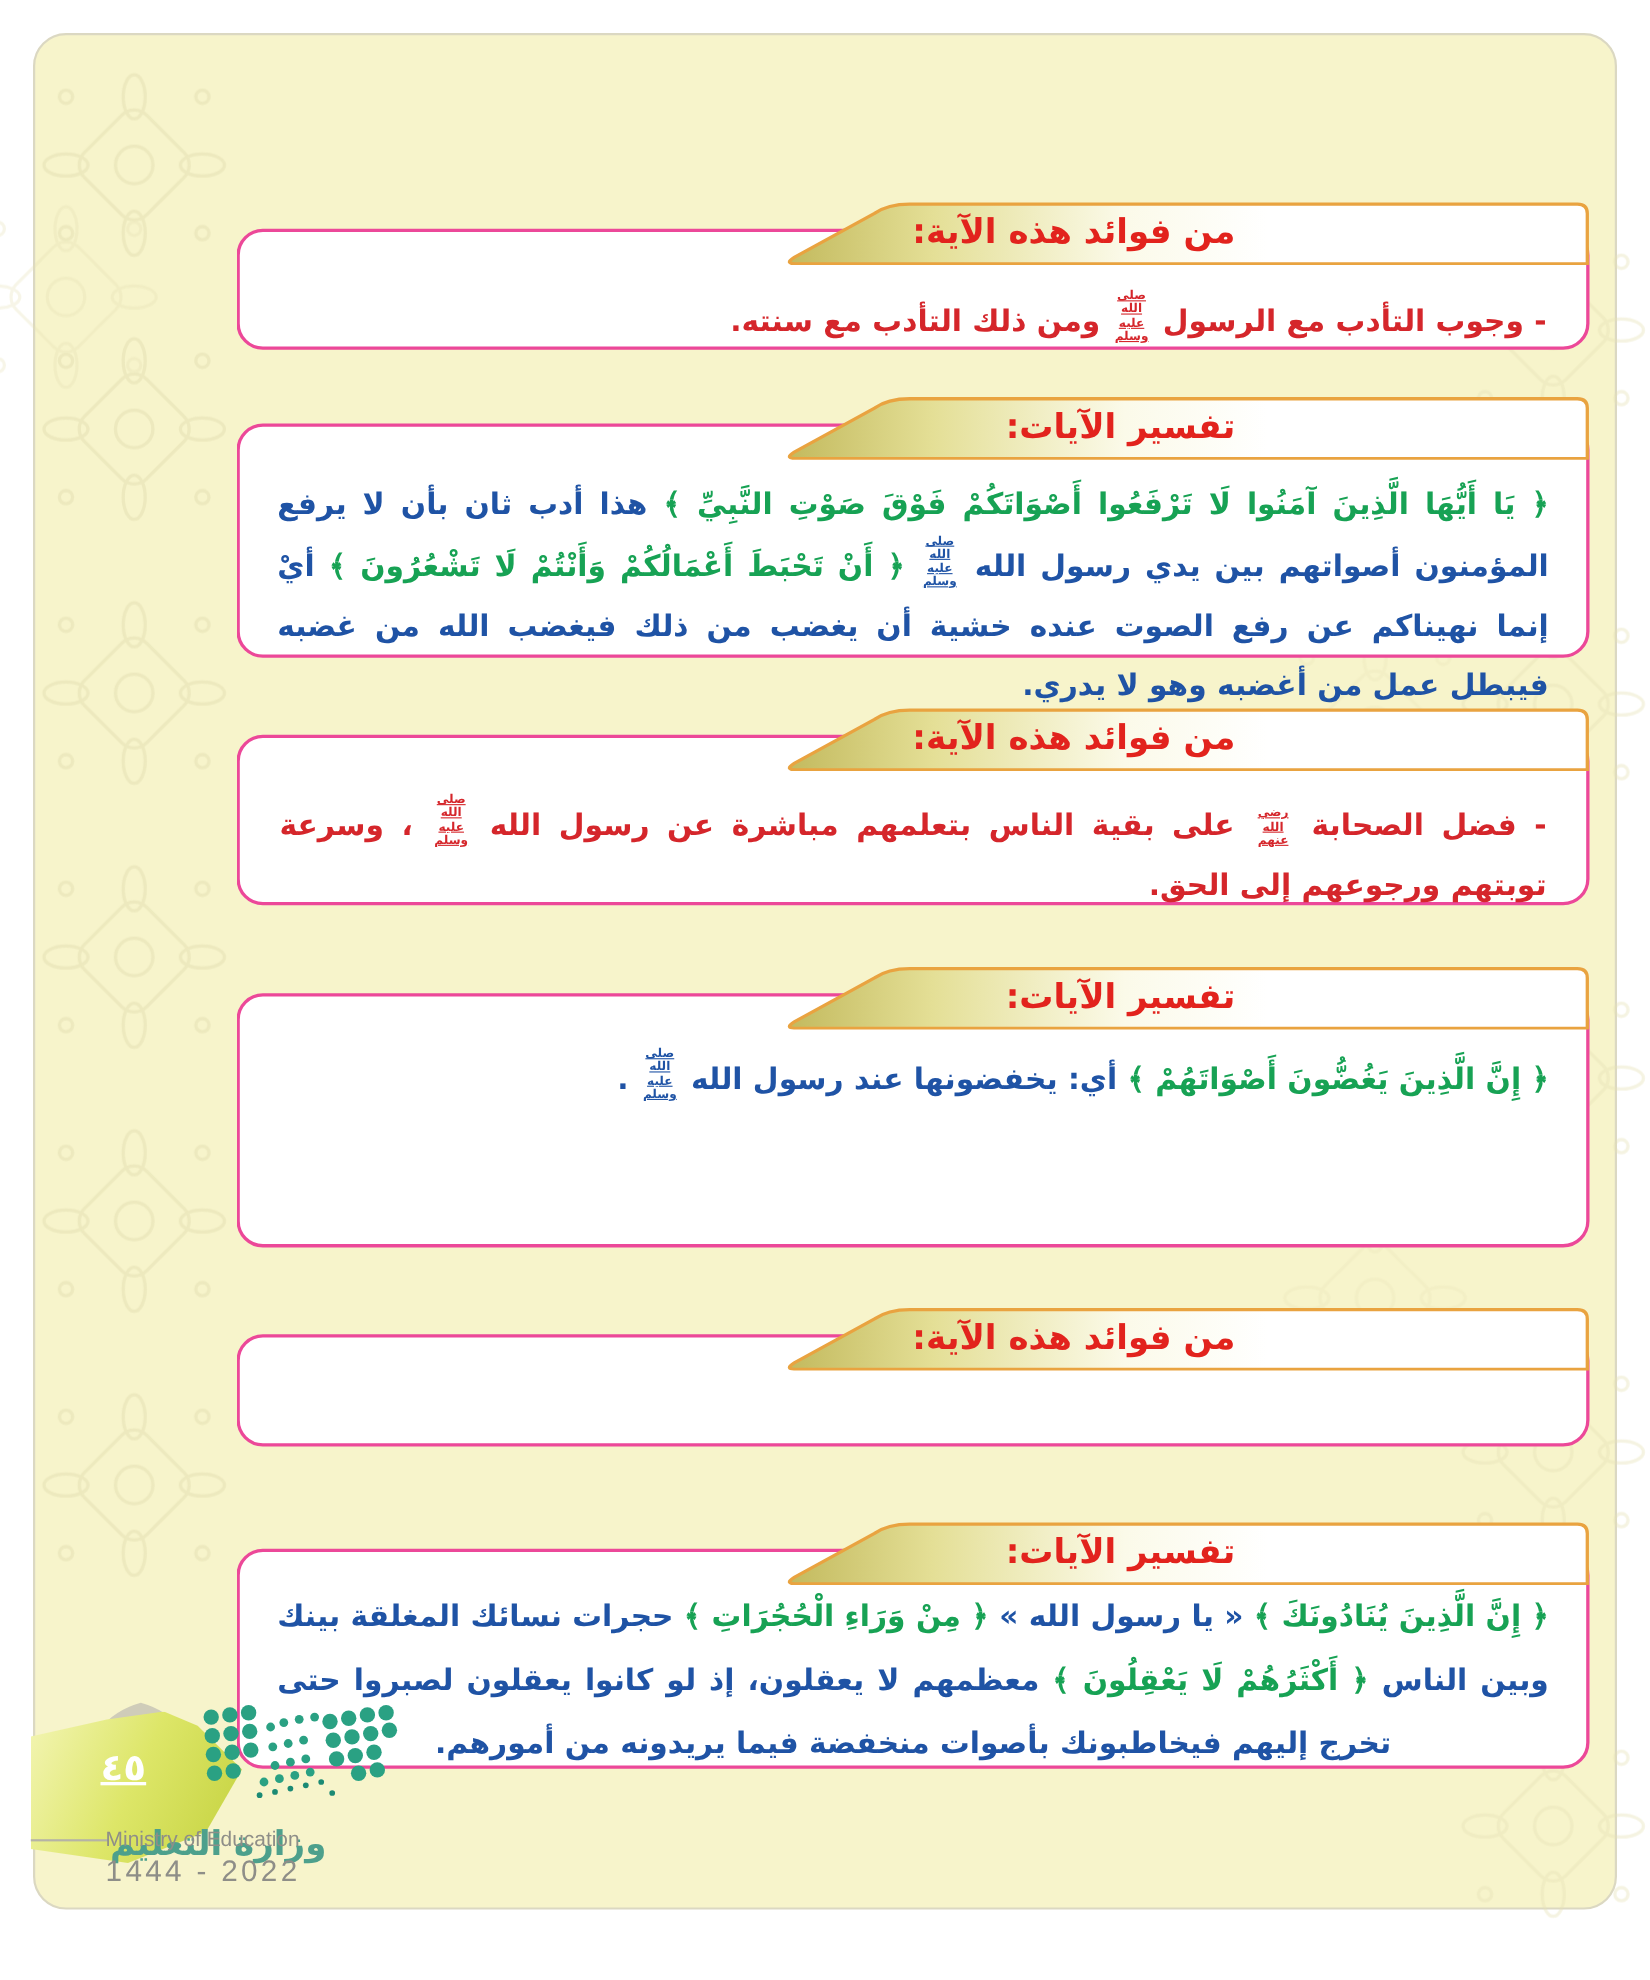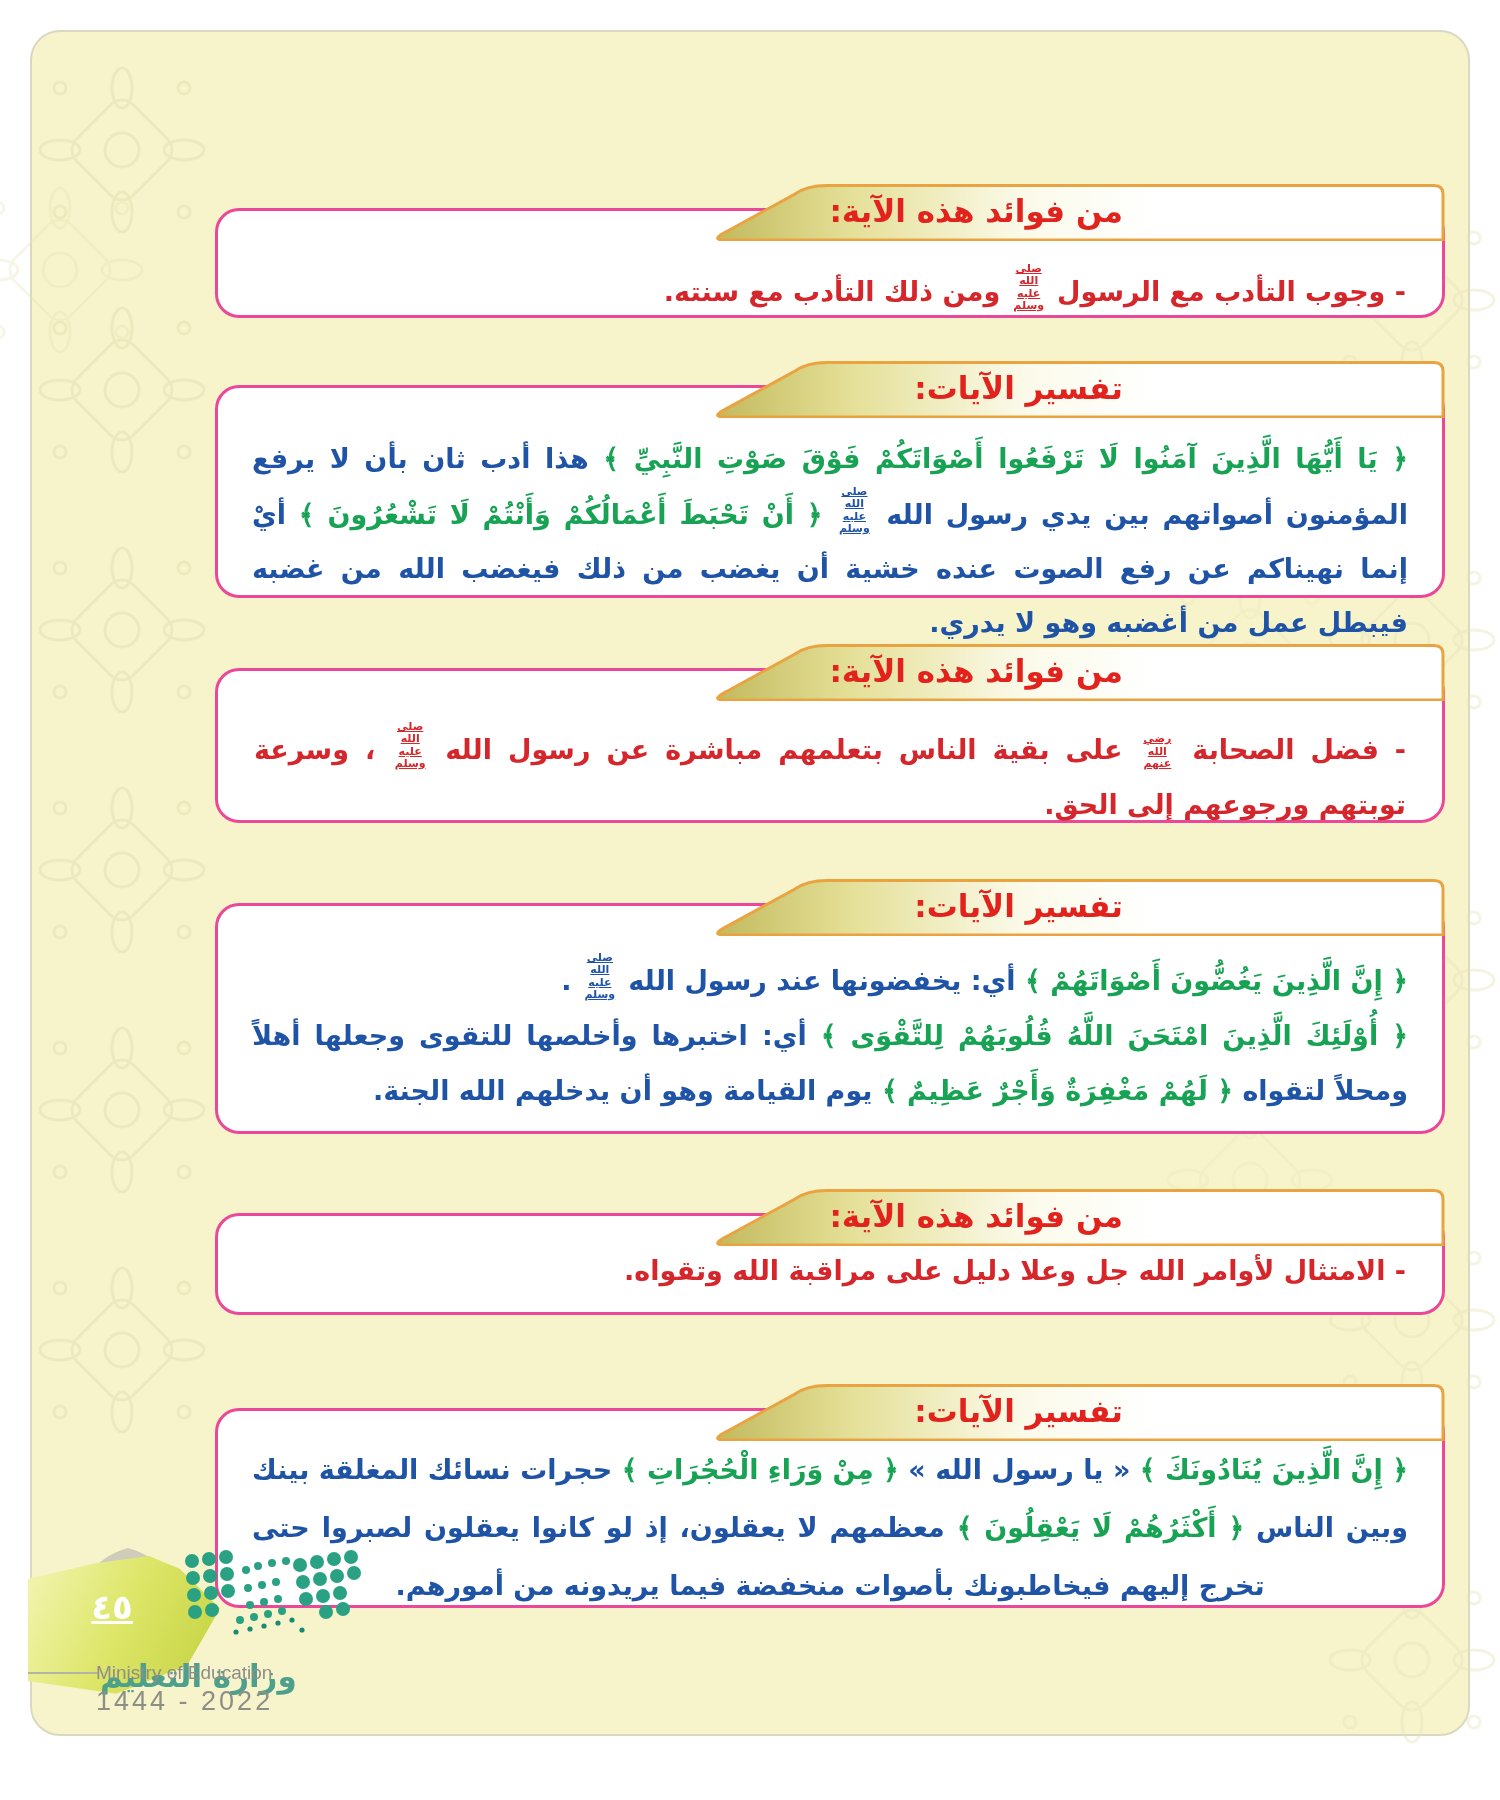--- a/index.html
+++ b/index.html
@@ -187,44 +187,37 @@
         </defs>
       <path d="M738,57 L738,11 Q738,2.5 729,2.5 L122,2.5 Q102,2.5 90,11 L17,51 Q7,57 20,57 Z" fill="url(#tg3)" stroke="#e9a340" stroke-width="3"></path>
     </svg>
     <span class="tab-label">تفسير الآيات:</span>
   </div>
   <div class="content">
     <p><span class="q">﴿ إِنَّ الَّذِينَ يَغُضُّونَ أَصْوَاتَهُمْ ﴾</span>
       <span class="e">أي: يخفضونها عند رسول الله</span>
       <span class="hon e">صلى الله عليه وسلم</span>
       <span class="e">.</span></p>
-    <p><span class="q">﴿ أُوْلَئِكَ الَّذِينَ امْتَحَنَ اللَّهُ قُلُوبَهُمْ لِلتَّقْوَى ﴾</span>
-      <span class="e">أي: اختبرها وأخلصها للتقوى وجعلها أهلاً ومحلاً لتقواه</span>
-      <span class="q">﴿ لَهُمْ مَغْفِرَةٌ وَأَجْرٌ عَظِيمٌ ﴾</span>
-      <span class="e">يوم القيامة وهو أن يدخلهم الله الجنة.</span></p>
   </div>
 </section>
 
 <section class="box box5">
   <div class="tab">
     <svg viewBox="0 0 740 58" width="740" height="58">
       <defs>
           <linearGradient id="tg4" x1="0" y1="0" x2="1" y2="0">
         <stop offset="0" stop-color="#c3ba5e"></stop>
             <stop offset="0.18" stop-color="#e4df96"></stop>
         <stop offset="0.42" stop-color="#fbfae9"></stop>
             <stop offset="0.6" stop-color="#ffffff"></stop>
       </linearGradient>
         </defs>
       <path d="M738,57 L738,11 Q738,2.5 729,2.5 L122,2.5 Q102,2.5 90,11 L17,51 Q7,57 20,57 Z" fill="url(#tg4)" stroke="#e9a340" stroke-width="3"></path>
     </svg>
     <span class="tab-label">من فوائد هذه الآية:</span>
-  </div>
-  <div class="content">
-    <p>- الامتثال لأوامر الله جل وعلا دليل على مراقبة الله وتقواه.</p>
   </div>
 </section>
 
 <section class="box box6">
   <div class="tab">
     <svg viewBox="0 0 740 58" width="740" height="58">
       <defs>
           <linearGradient id="tg5" x1="0" y1="0" x2="1" y2="0">
         <stop offset="0" stop-color="#c3ba5e"></stop>
             <stop offset="0.18" stop-color="#e4df96"></stop>

